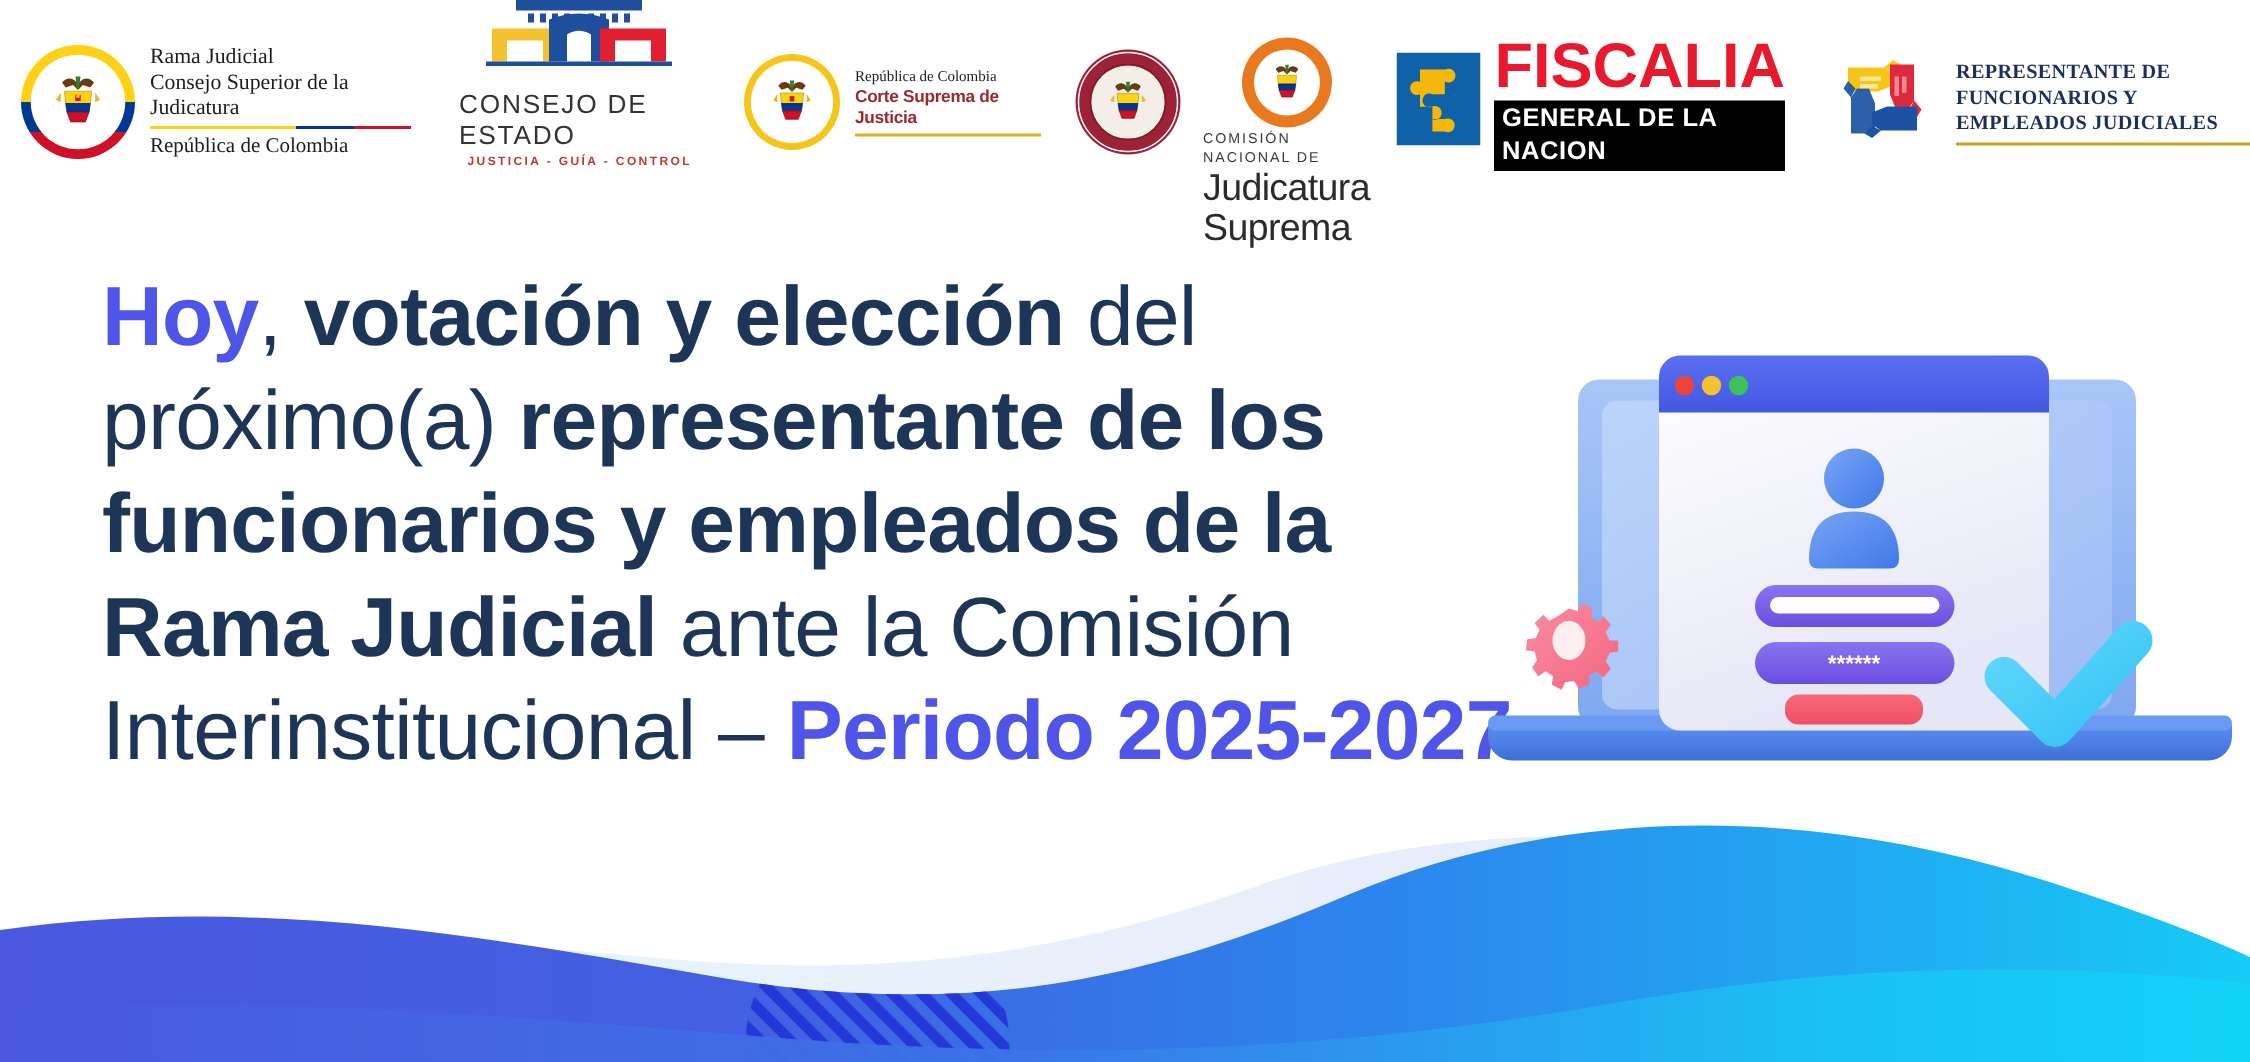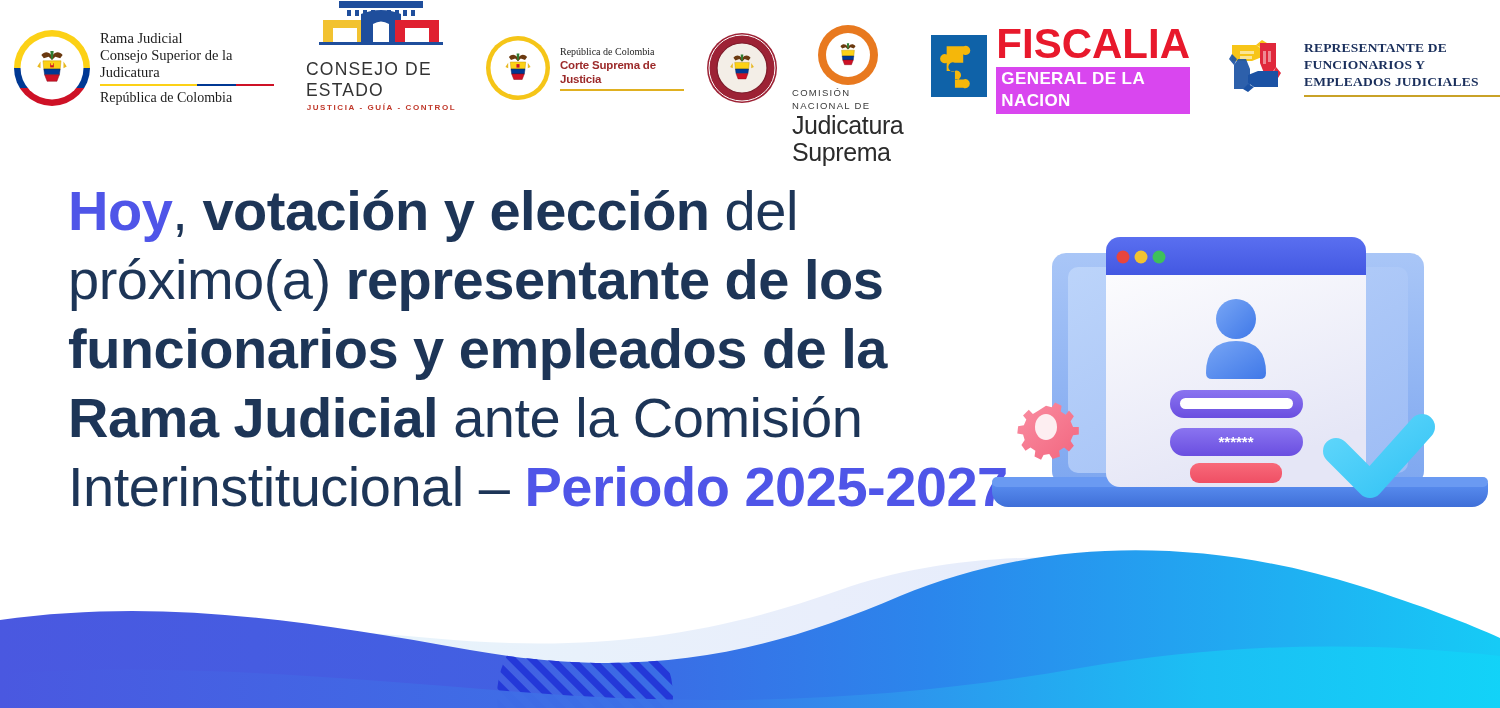--- a/index.html
+++ b/index.html
@@ -200,30 +200,30 @@
         </svg>
       </div>
       <div style="width:1.5px;height:56px;background:#bdbdbd;margin:0 11px;"></div>
       <div>
         <div style="font-size:9.5px;color:#3a3a3a;letter-spacing:1.3px;line-height:13px;">COMISIÓN NACIONAL DE</div>
         <div style="font-size:25px;color:#2b2b2b;line-height:27px;letter-spacing:-0.4px;">Judicatura</div>
         <div style="font-size:25px;color:#2b2b2b;line-height:27px;letter-spacing:-0.4px;">Suprema</div>
       </div>
     </div>
 
-    <div class="logo-block" style="margin-left:28px;align-items:center;">
+    <div class="logo-block" style="margin-left:18px;align-items:center;">
       <div>
         <svg width="56" height="62" viewBox="0 0 56 62">
           <rect x="0" y="0" width="56" height="62" fill="#0f62a8"></rect>
           <path d="M20,9 h9 a5,5 0 1,1 0,9 h-0.5 v9 h-9 a5,5 0 1,0 0,9 v9 h9 a5,5 0 1,1 0,9 h-9 v-9 h-0.5 a5,5 0 1,0 0,-9 H10.5 v-9 a5,5 0 1,1 0,-9 V9 Z" transform="translate(6,3) scale(0.92)" fill="#f5b70a"></path>
         </svg>
       </div>
       <div style="margin-left:9px;">
         <div style="font-size:42px;font-weight:700;color:#e8192c;line-height:42px;letter-spacing:0px;">FISCALIA</div>
-        <div style="background:#d946ef;color:#ffffff;font-size:17px;font-weight:700;line-height:22px;padding:1px 5px 2px 5px;letter-spacing:0.4px;margin-top:2px;">GENERAL DE LA NACION</div>
+        <div style="background:#000000;color:#ffffff;font-size:17px;font-weight:700;line-height:22px;padding:1px 5px 2px 5px;letter-spacing:0.4px;margin-top:2px;">GENERAL DE LA NACION</div>
       </div>
     </div>
 
     <div class="logo-block" style="margin-left:26px;">
       <div>
         <svg width="78" height="78" viewBox="0 0 78 78">
           <g stroke-linejoin="round" stroke-linecap="round">
 
             <path d="M16,18 L40,18 L46,22 L46,30 L36,34 L16,34 Z M40,18 l6,-5 l5,3 l-5,5 Z" fill="#f7c518"></path>
 

